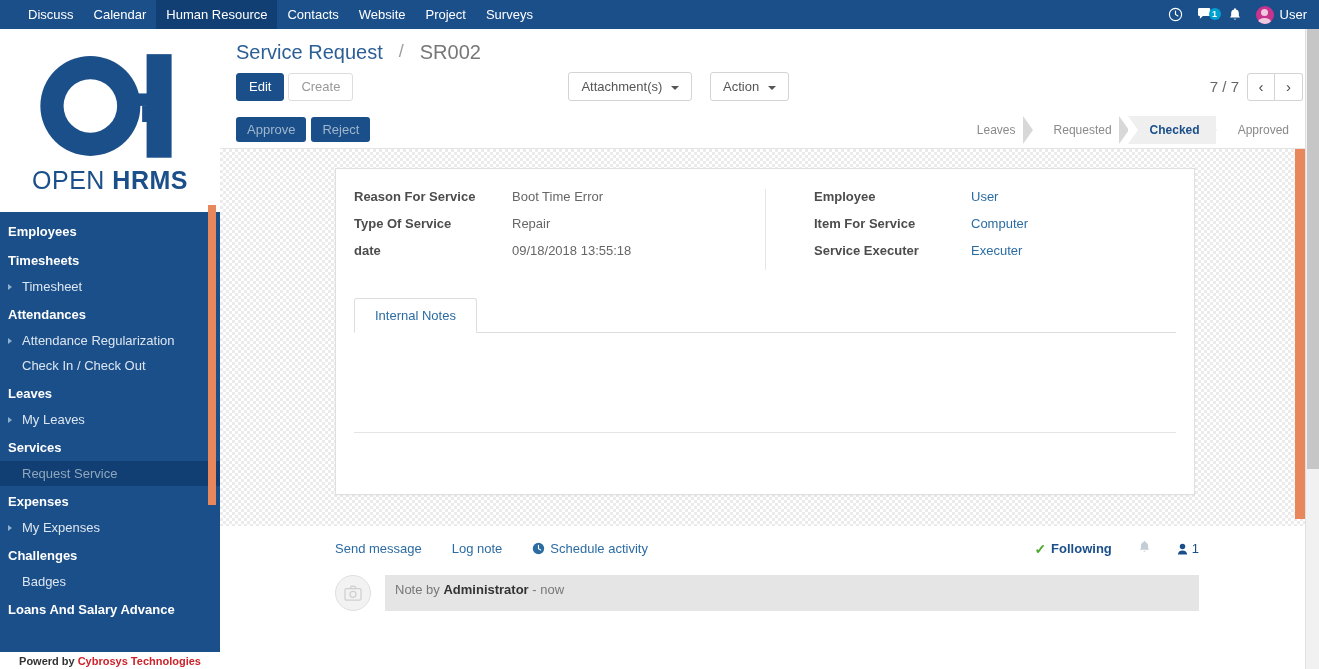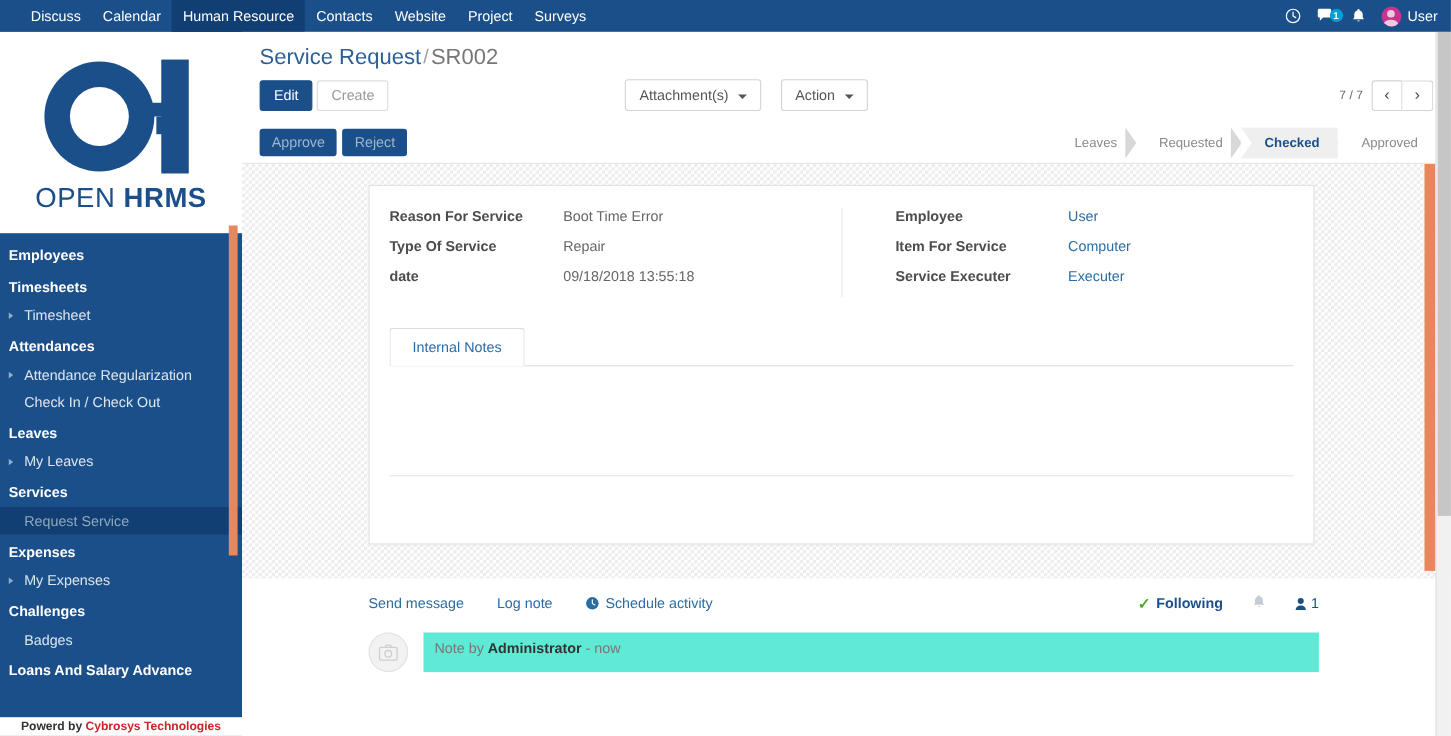--- a/index.html
+++ b/index.html
@@ -86,21 +86,21 @@
     font-size: 11px; font-weight: bold; color: #333;
   }
   .sidebar-footer .brand { color: #cc2229; margin-left: 3px; }
 
   
   .main {
     position: absolute; top: 29px; left: 220px; width: 1099px; height: 640px;
     background: #ffffff; overflow: hidden;
   }
   .control-panel { background: #ffffff; padding: 0; }
-  .breadcrumb { padding: 12px 0 0 16px; display: flex; align-items: flex-start; gap: 2px; }
+  .breadcrumb { padding: 12px 0 0 16px; display: flex; align-items: flex-start; gap: 16px; }
   .bc-main { font-size: 20px; color: #2b5f96; cursor: pointer; }
   .bc-sep { font-size: 18px; color: #9e9e9e; }
   .bc-current { font-size: 20px; color: #777777; }
 
   .cp-row { display: flex; align-items: center; padding: 8px 16px 10px 16px; position: relative; }
   .btn {
     font-size: 13px; padding: 5px 12px; border-radius: 3px;
     cursor: pointer; border: 1px solid transparent; line-height: 16px;
   }
   .btn-primary { background: #1b4f8a; color: #ffffff; border-color: #1b4f8a; }
@@ -110,21 +110,21 @@
     background: #ffffff; color: #555555; border: 1px solid #d4d4d4;
     padding: 6px 12px; font-size: 13px; cursor: pointer; border-radius: 3px;
   }
   .btn-dropdown + .btn-dropdown { margin-left: 6px; }
   .caret-down {
     display: inline-block; margin-left: 5px;
     border-top: 4px solid #555; border-left: 4px solid transparent;
     border-right: 4px solid transparent; vertical-align: middle;
   }
   .pager { margin-left: auto; display: flex; align-items: center; gap: 8px; }
-  .pager-text { font-size: 11px; color: #666666; }
+  .pager-text { font-size: 15px; color: #666666; }
   .pager-btns { display: flex; }
   .pager-btn {
     width: 28px; height: 28px; border: 1px solid #d4d4d4; background: #ffffff;
     display: flex; align-items: center; justify-content: center;
     color: #4a4a4a; font-size: 15px; cursor: pointer;
   }
   .pager-btn:first-child { border-radius: 3px 0 0 3px; }
   .pager-btn:last-child { border-radius: 0 3px 3px 0; border-left: none; }
 
   
@@ -220,21 +220,21 @@
   }
   .today-sep .line { flex: 1; height: 1px; background: #e0e0e0; }
   .today-sep .lbl { font-size: 13px; font-weight: bold; color: #4c4c4c; }
 
   .msg { display: flex; margin-top: 18px; gap: 14px; }
   .msg-avatar {
     width: 36px; height: 36px; border-radius: 50%; background: #f2f2f2;
     border: 1px solid #e0e0e0; flex: none;
     display: flex; align-items: center; justify-content: center; color: #cfcfcf;
   }
-  .msg-body { flex: 1; background: #5eead4; padding: 7px 10px; }
+  .msg-body { flex: 1; background: #e5e5e5; padding: 7px 10px; }
   .msg-head { font-size: 13px; color: #777777; }
   .msg-head b { color: #333333; }
 
   .main-scrollbar {
     position: absolute; right: 0; top: 0; width: 14px; height: 640px;
     background: #f1f1f1; border-left: 1px solid #e0e0e0;
   }
   .main-scrollbar .thumb {
     position: absolute; top: 0; left: 1px; width: 12px; height: 440px;
     background: #c6c6c6;

